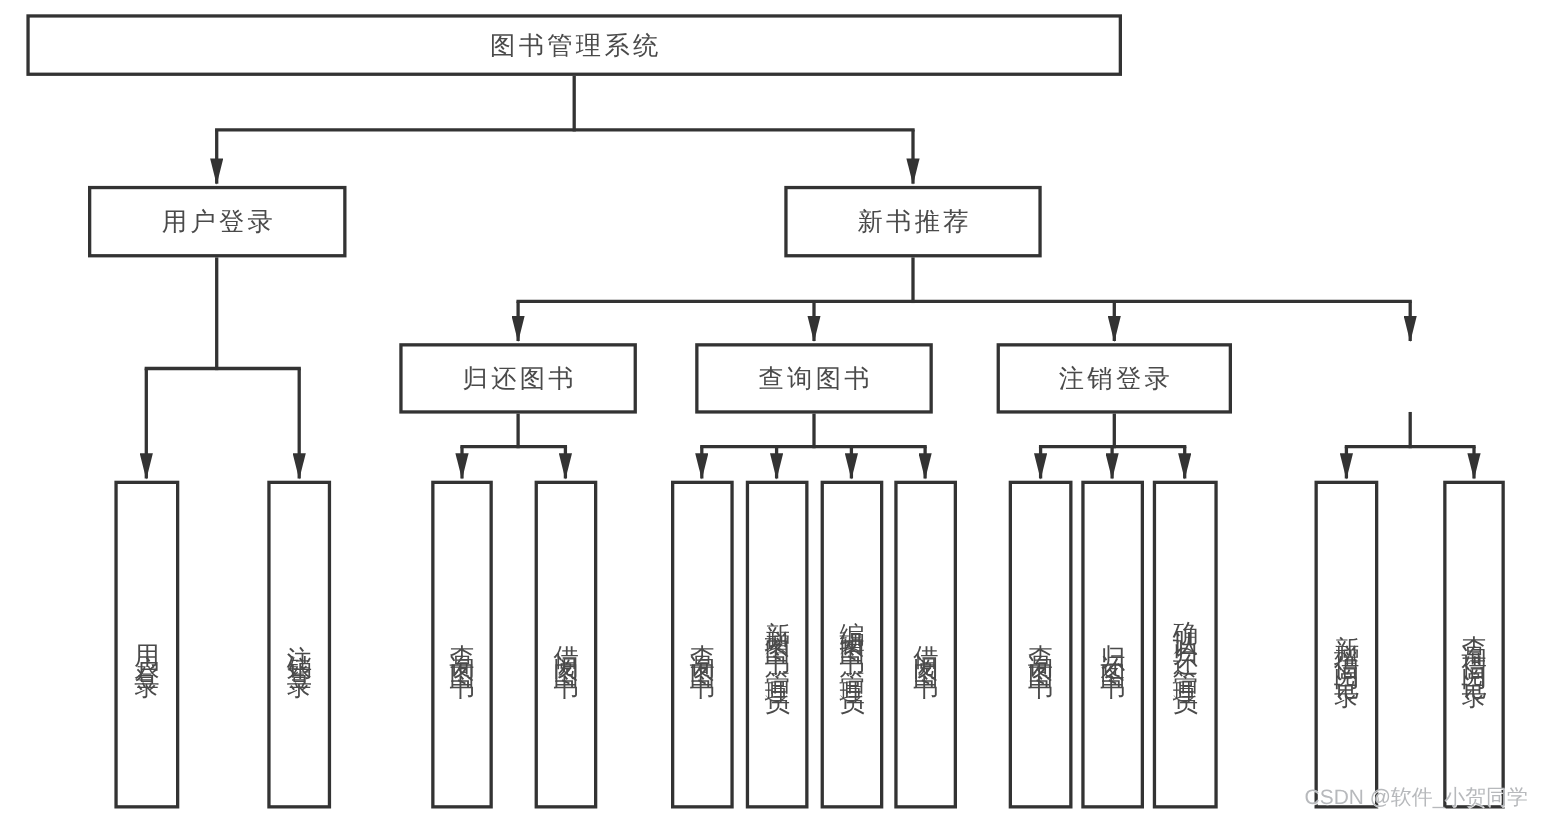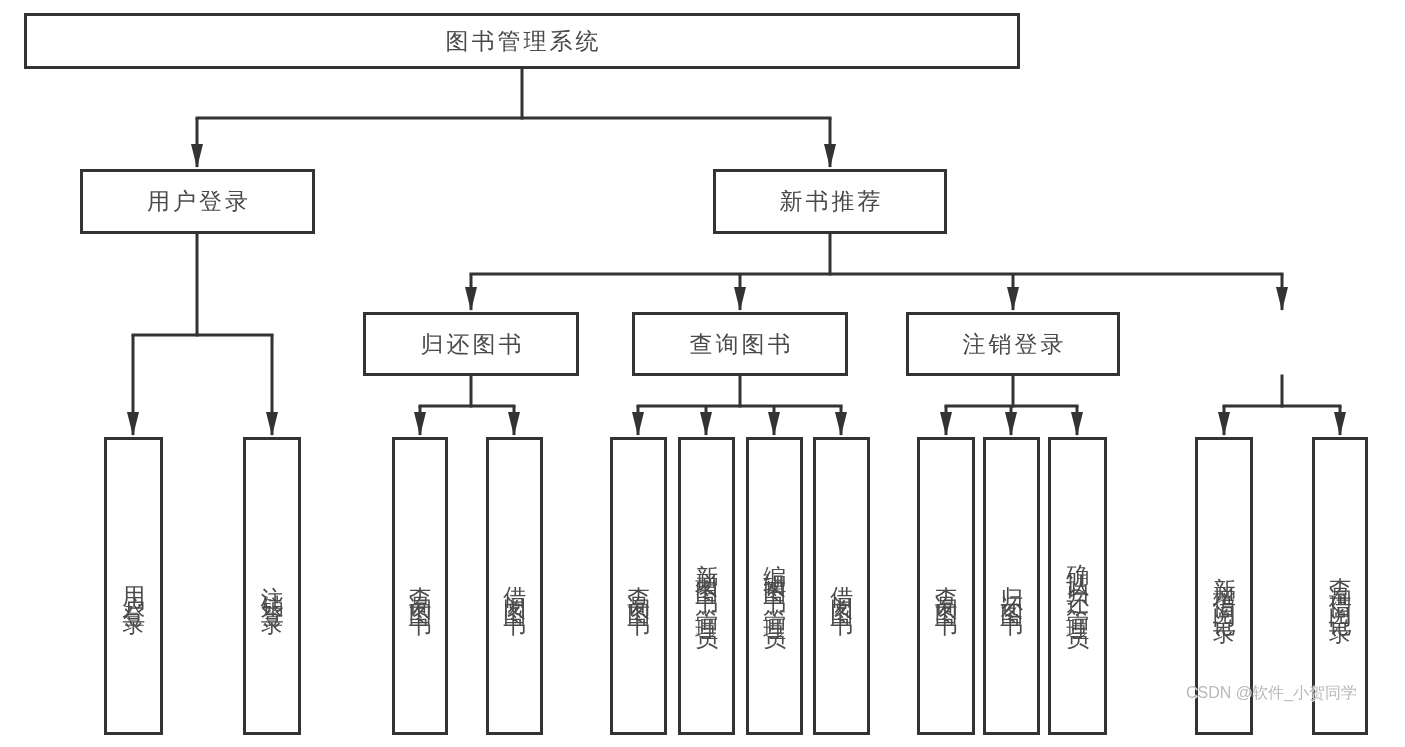--- a/index.html
+++ b/index.html
@@ -19,21 +19,21 @@
     position:absolute; box-sizing:border-box; background:var(--background);
     border:3px solid var(--line); display:flex; align-items:center; justify-content:center;
     color:var(--text); font-size:23px;
   }
   .hbox span{letter-spacing:3px; padding-left:3px; white-space:nowrap;}
   .vbox span{
     writing-mode:vertical-rl; text-orientation:mixed;
     letter-spacing:9px; line-height:1.1; white-space:nowrap;
   }
   .watermark{
-    position:absolute; left:1186px; top:683px; font-size:16px;
+    position:absolute; left:1186px; top:712px; font-size:19px;
     color:var(--watermark); white-space:nowrap; z-index:5;
     text-shadow:1px 1px 0 rgba(255,255,255,0.85);
   }
 </style>
 </head>
 <body>
 
 <div class="canvas">
 
   <svg class="wires" viewBox="0 0 1405 747" xmlns="http://www.w3.org/2000/svg">

